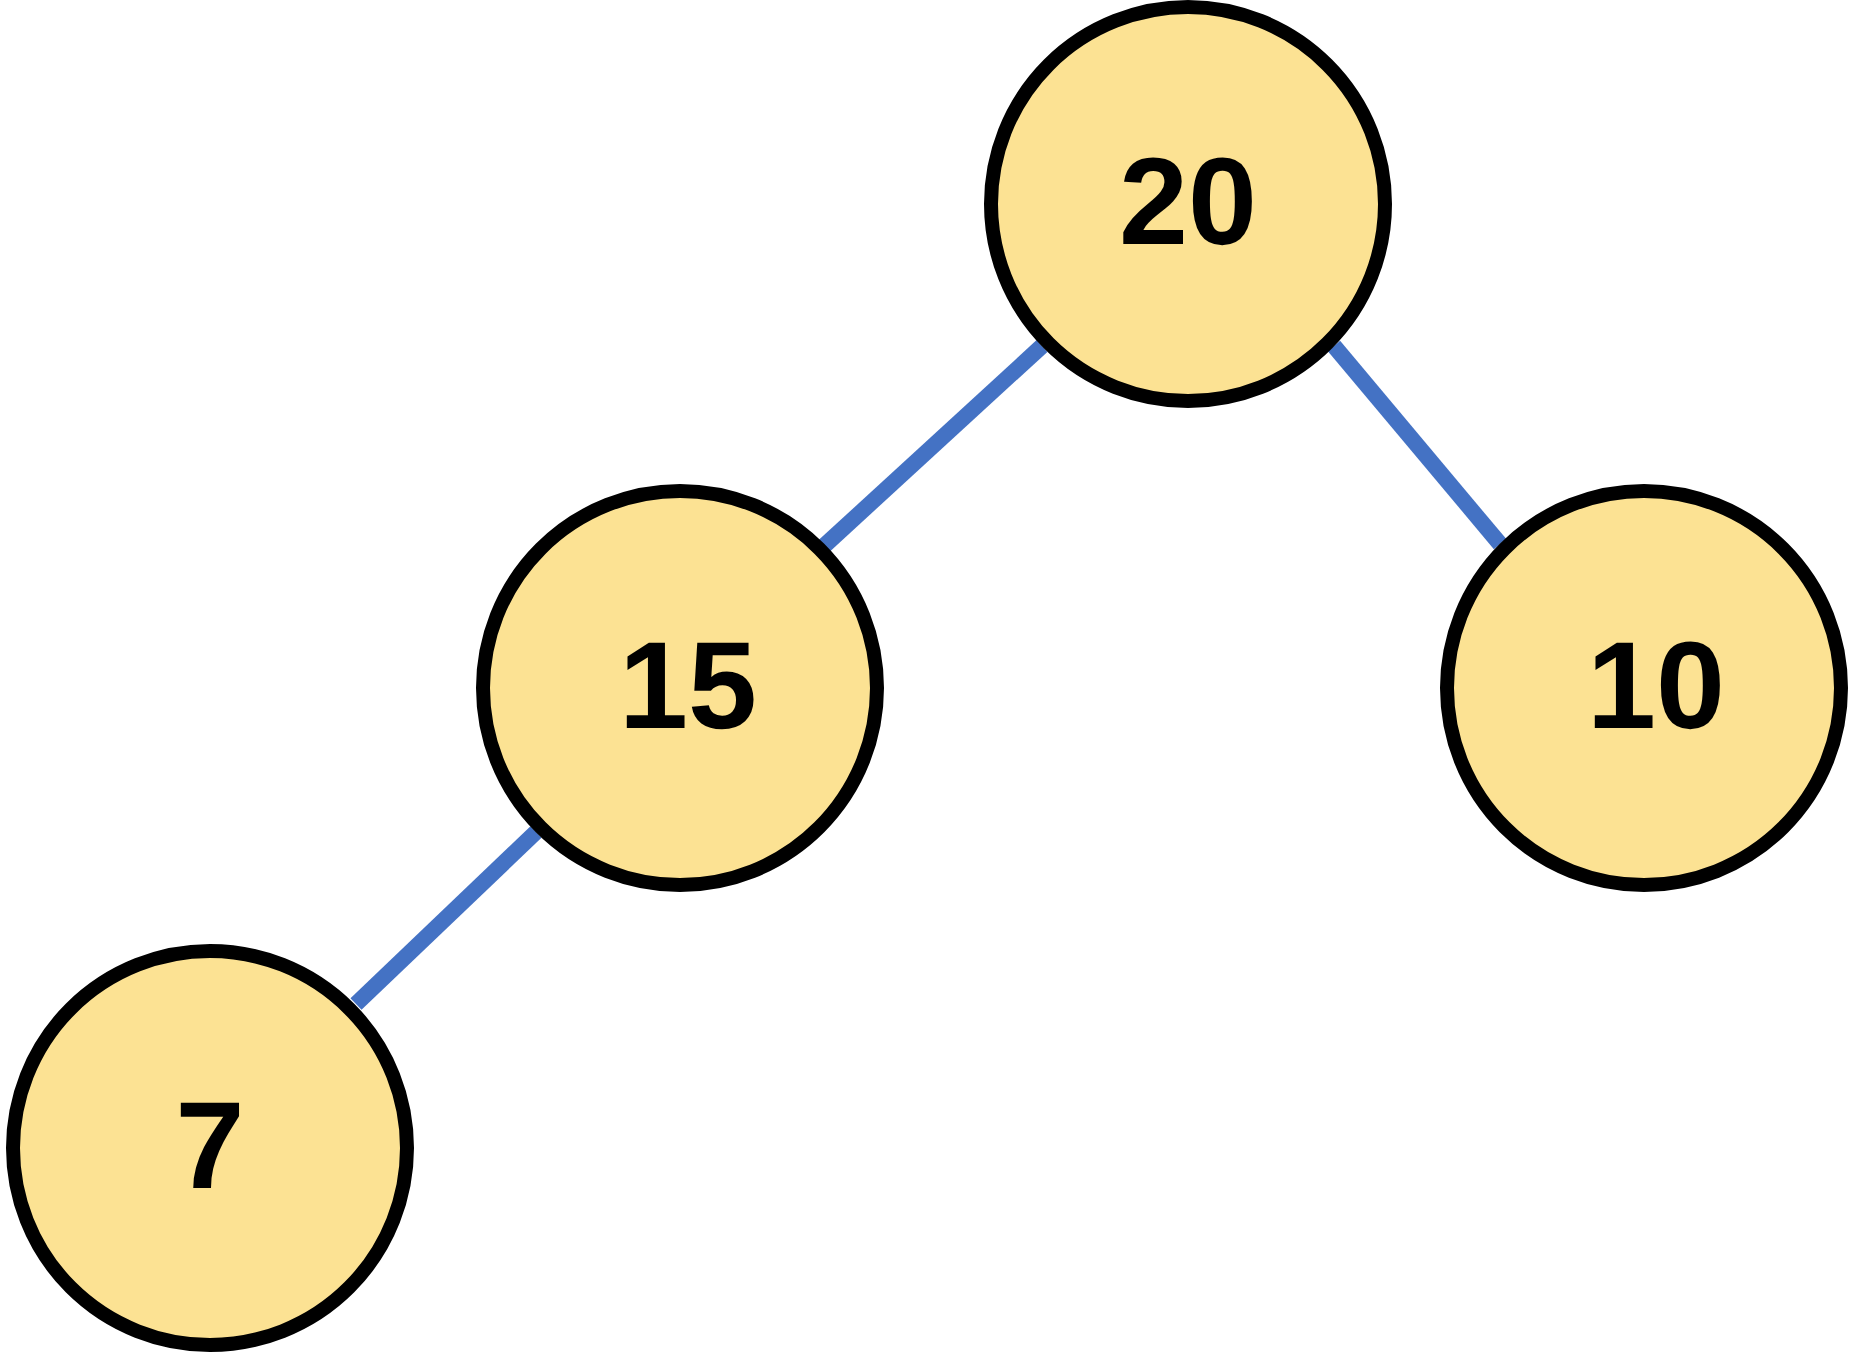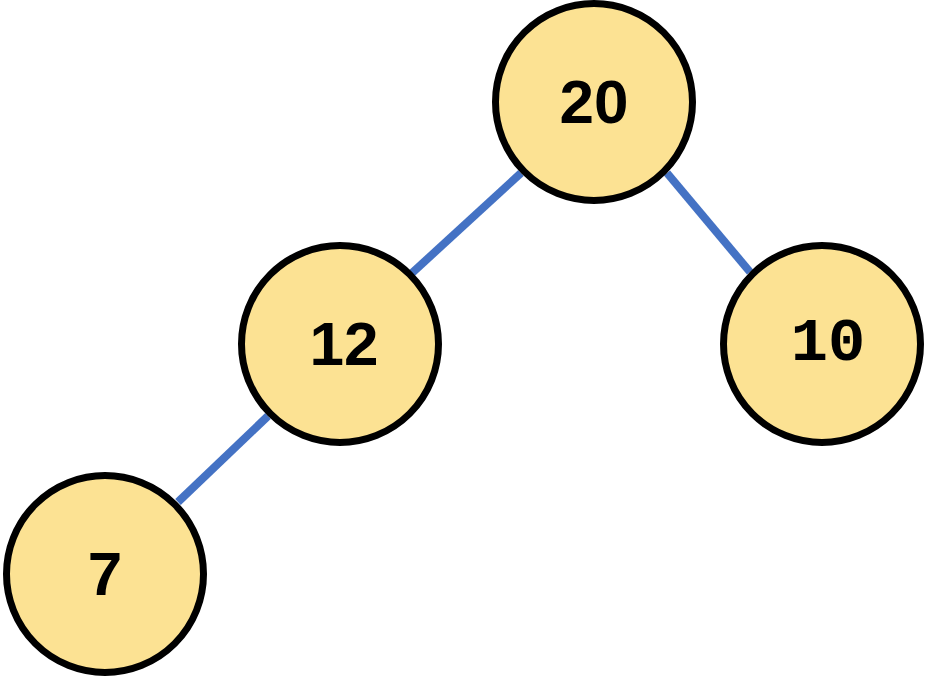--- a/index.html
+++ b/index.html
@@ -56,25 +56,25 @@
     <line x1="268" y1="416" x2="178" y2="502" stroke="#4472c4" stroke-width="8" stroke-linecap="butt" class="edge" id="edge2"></line>
   </svg>
 
   <div id="node-layer">
 
     <div class="tree-node" id="node0" style="width: 204px; height: 204px; left: 492px; top: 0px; background: rgb(252, 226, 147); border: 7px solid rgb(0, 0, 0);">
       <span class="node-label" style="font-size: 62px; color: rgb(0, 0, 0);">20</span>
     </div>
 
     <div class="tree-node" id="node1" style="width: 204px; height: 204px; left: 238px; top: 242px; background: rgb(252, 226, 147); border: 7px solid rgb(0, 0, 0);">
-      <span class="node-label" style="font-size: 62px; color: rgb(0, 0, 0); transform: translateX(4px);">12</span>
+      <span class="node-label" style="font-size: 62px; color: rgb(0, 0, 0); transform: translateX(4px);">15</span>
     </div>
 
     <div class="tree-node" id="node2" style="width: 204px; height: 204px; left: 720px; top: 242px; background: rgb(252, 226, 147); border: 7px solid rgb(0, 0, 0);">
-      <span class="node-label" style="font-size: 62px; color: rgb(0, 0, 0); transform: translateX(6px); font-family: Liberation Mono, monospace;">10</span>
+      <span class="node-label" style="font-size: 62px; color: rgb(0, 0, 0); transform: translateX(6px);">10</span>
     </div>
 
     <div class="tree-node" id="node3" style="width: 204px; height: 204px; left: 3px; top: 472px; background: rgb(252, 226, 147); border: 7px solid rgb(0, 0, 0);">
       <span class="node-label" style="font-size: 62px; color: rgb(0, 0, 0);">7</span>
     </div>
 
   </div>
 </div>
 
 </body></html>

